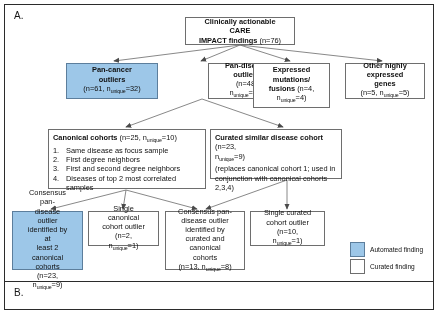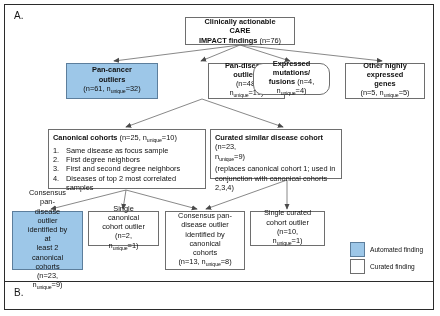--- a/index.html
+++ b/index.html
@@ -110,21 +110,21 @@
   </div>
 
   <div class="node" style="left:164px;top:63px;width:77px;height:36px;margin-left:44px;">
     <div style="font-weight:bold;">Pan-disease</div>
     <div style="font-weight:bold;">outliers</div>
     <div>
       <span>(n=48, n</span><span class="sub">unique</span><span>=19)</span>
     </div>
   </div>
 
-  <div class="node" style="left:253px;top:63px;width:77px;height:32px;border-radius:10px;">
+  <div class="node" style="left:253px;top:63px;width:77px;height:45px;">
     <div style="font-weight:bold;">Expressed</div>
     <div style="font-weight:bold;">mutations/</div>
     <div>
       <b>fusions </b><span>(n=4,</span>
     </div>
     <div>
       <span>n</span><span class="sub">unique</span><span>=4)</span>
     </div>
   </div>
 
@@ -190,20 +190,21 @@
     <div>cohort outlier</div>
     <div>
       <span>(n=2, n</span><span class="sub">unique</span><span>=1)</span>
     </div>
   </div>
 
   <div class="node" style="left:165px;top:211px;width:80px;height:59px;">
     <div>Consensus pan-</div>
     <div>disease outlier</div>
     <div>identified by</div>
+    <div>curated and</div>
     <div>canonical cohorts</div>
     <div>
       <span>(n=13, n</span><span class="sub">unique</span><span>=8)</span>
     </div>
   </div>
 
   <div class="node" style="left:250px;top:211px;width:75px;height:35px;">
     <div>Single curated</div>
     <div>cohort outlier</div>
     <div>

